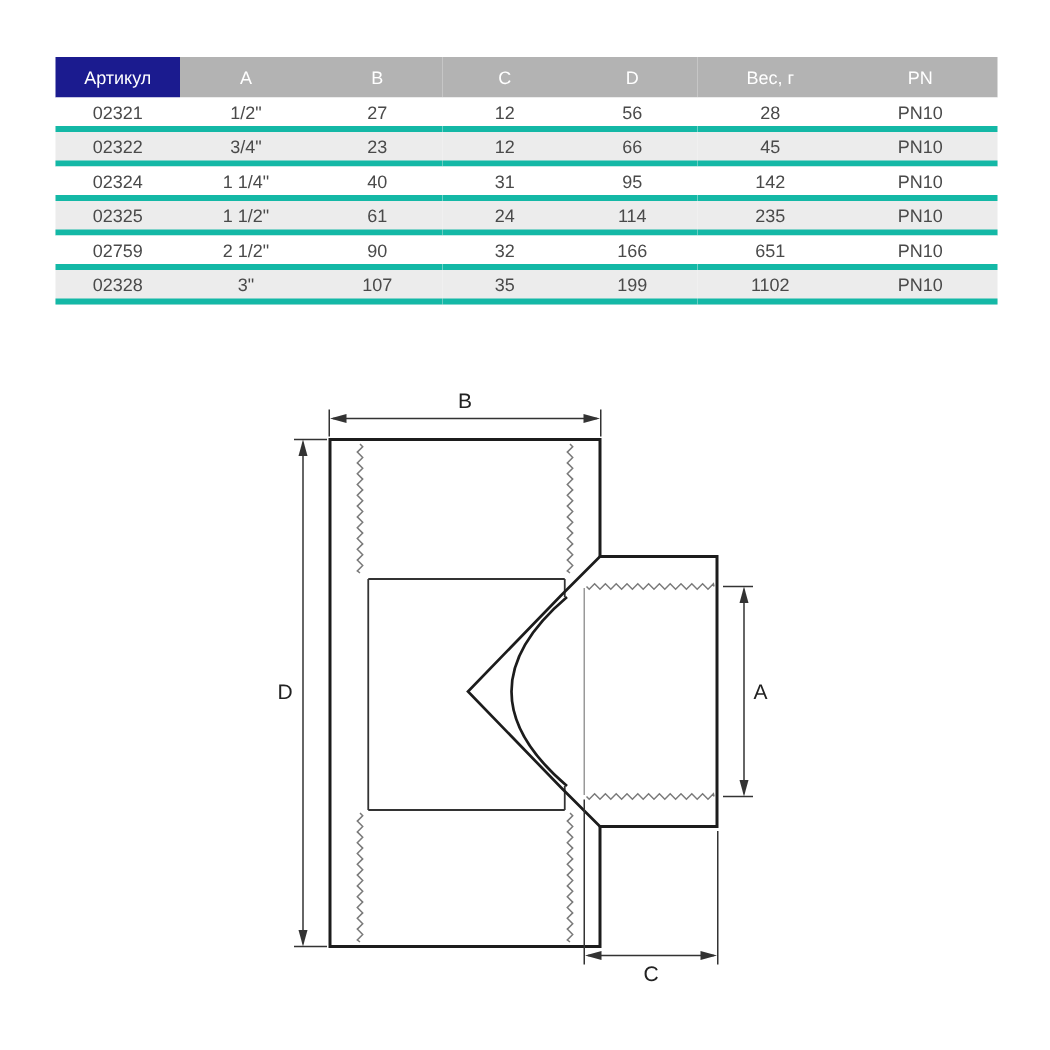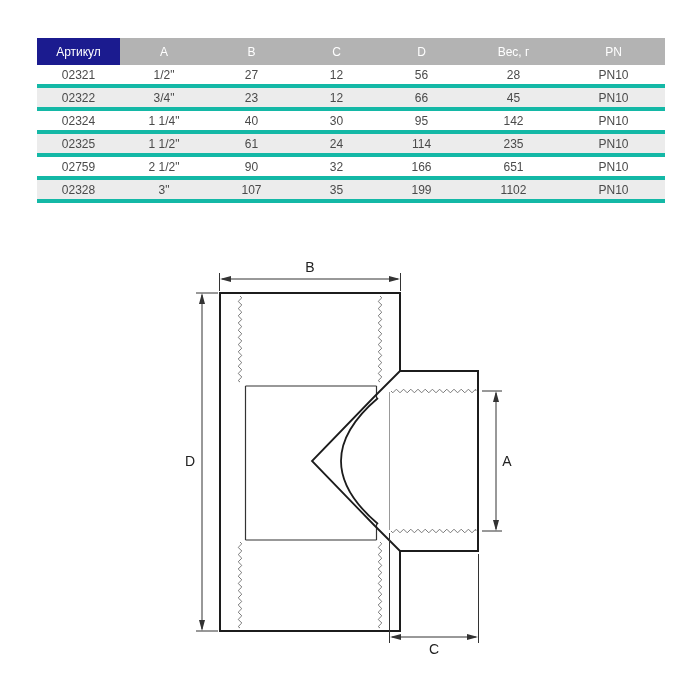--- a/index.html
+++ b/index.html
@@ -86,21 +86,21 @@
           <td>23</td>
           <td>12</td>
           <td>66</td>
           <td>45</td>
           <td>PN10</td>
         </tr>
         <tr>
           <td>02324</td>
           <td>1 1/4"</td>
           <td>40</td>
-          <td>30</td>
+          <td>31</td>
           <td>95</td>
           <td>142</td>
           <td>PN10</td>
         </tr>
         <tr>
           <td>02325</td>
           <td>1 1/2"</td>
           <td>61</td>
           <td>24</td>
           <td>114</td>

